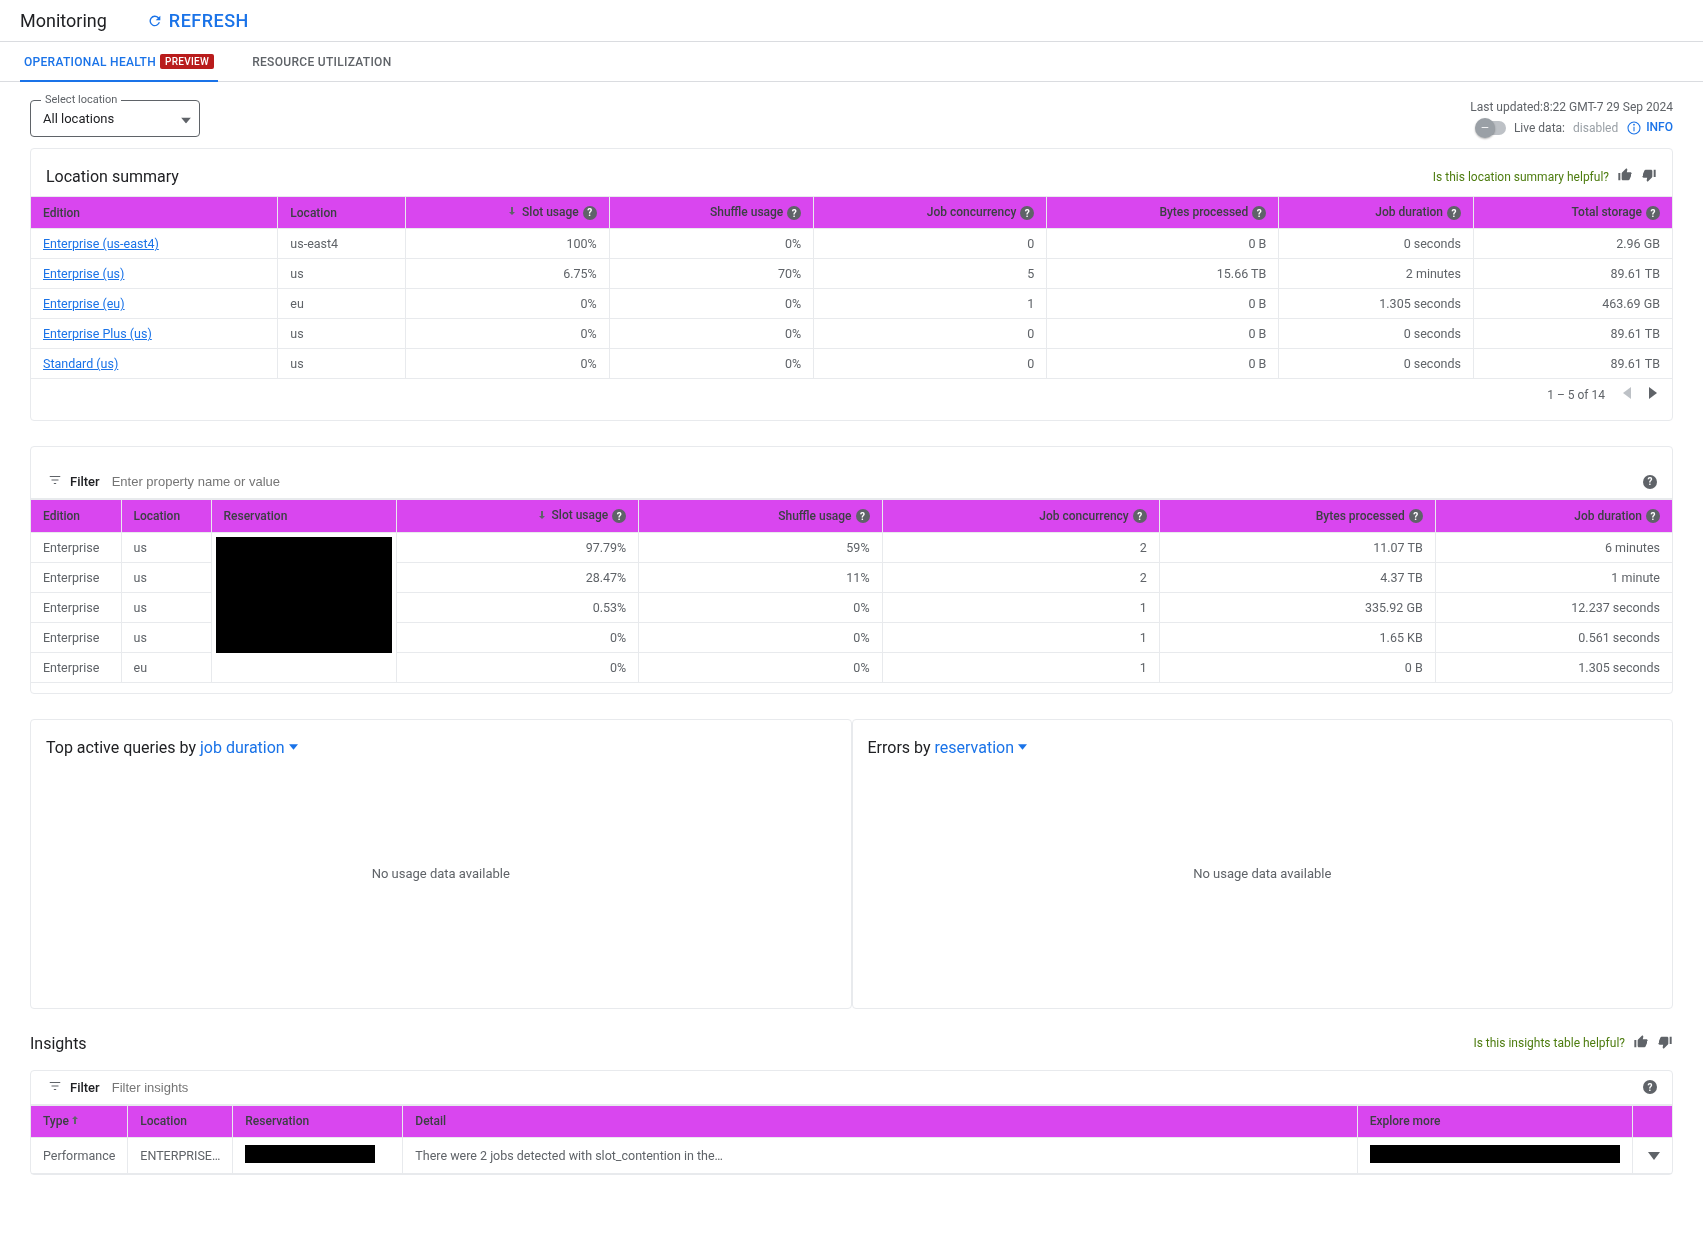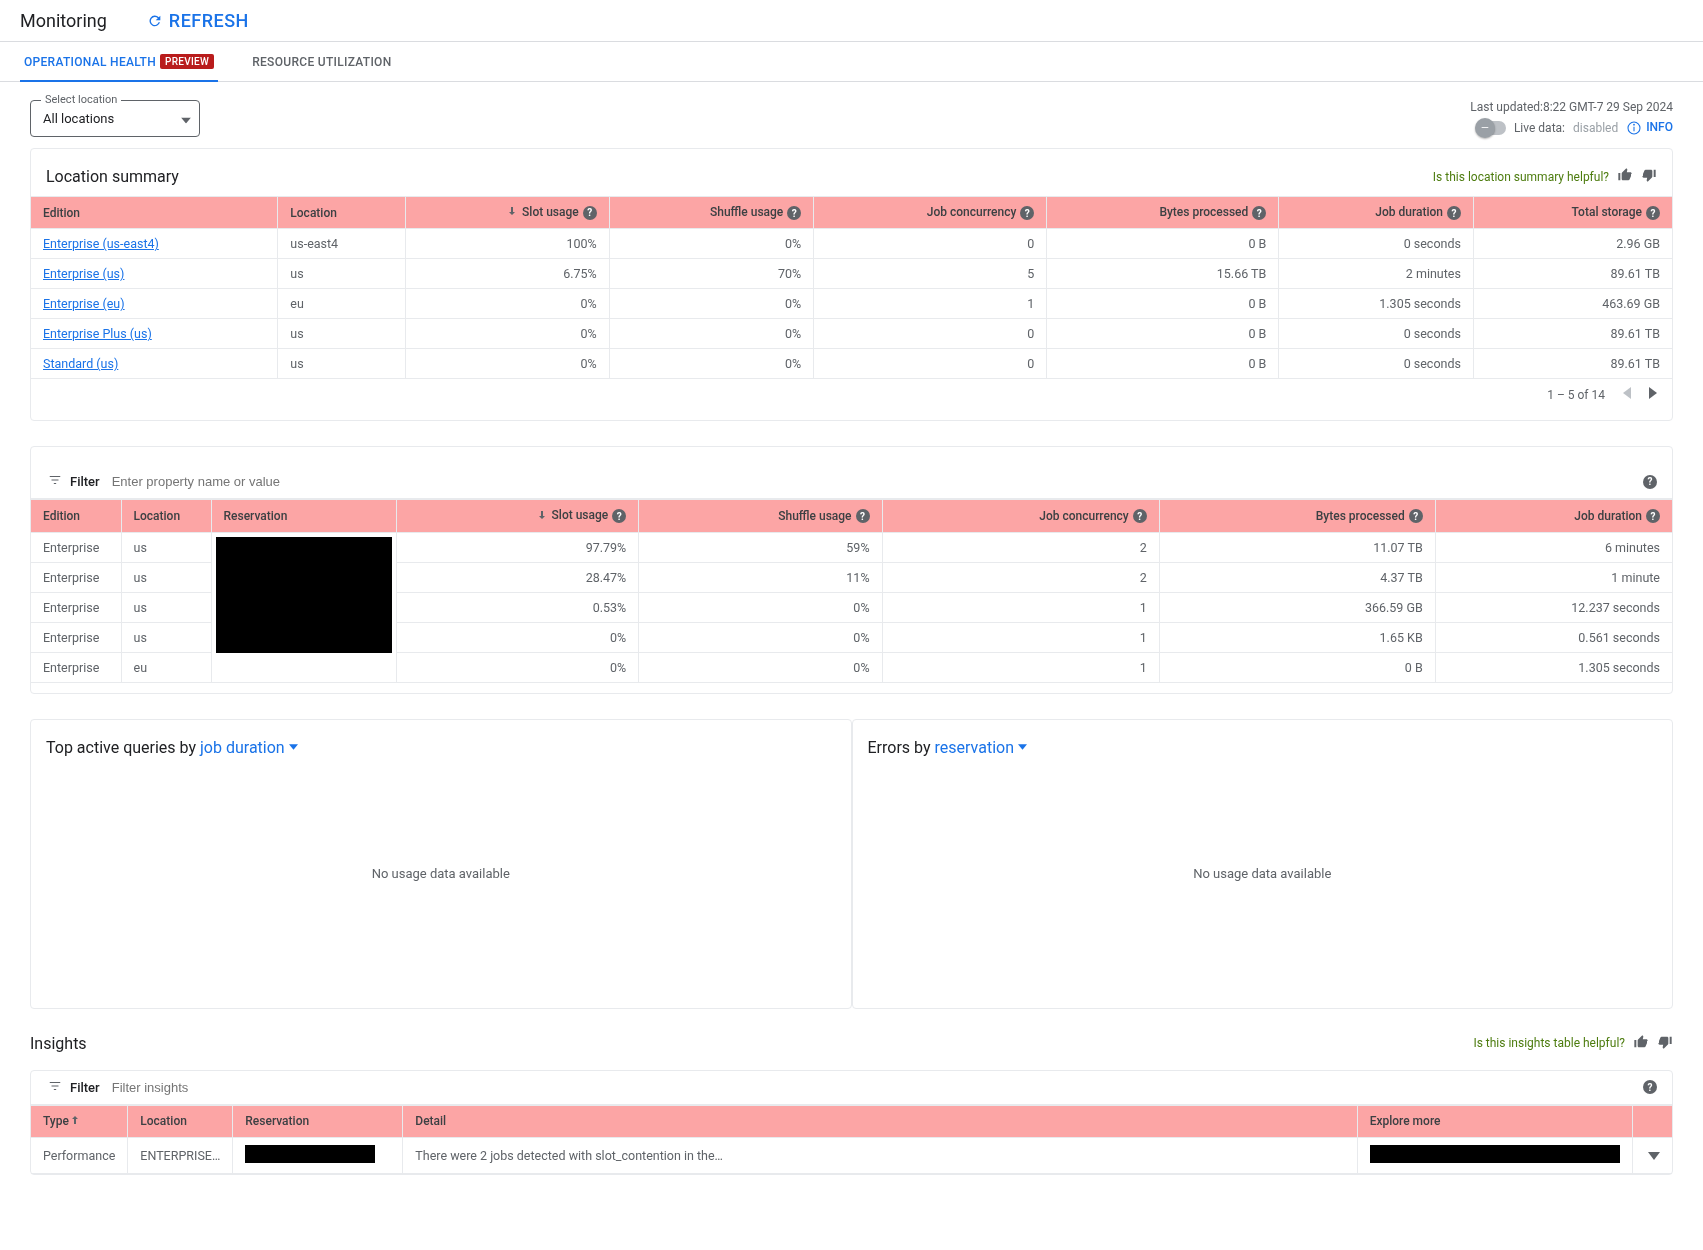--- a/index.html
+++ b/index.html
@@ -33,21 +33,21 @@
 .info-link { display: flex; align-items: flex-start; color: #1a73e8; font-weight: 500; cursor: pointer; }
 .info-link svg { width: 16px; height: 16px; fill: none; stroke: #1a73e8; stroke-width: 1.6; margin-right: 4px; }
 
 .card { margin: 1px 30px 25px; border: 1px solid #e8eaed; border-radius: 4px; padding: 18px 0 10px; }
 .card-header-row { display: flex; justify-content: space-between; align-items: center; padding: 0 15px 10px; }
 .card-title { font-size: 16px; font-weight: 400; }
 .feedback { display: flex; align-items: center; font-size: 12px; color: #4d7c0f; gap: 8px; }
 .thumb svg { width: 16px; height: 16px; fill: #5f6368; cursor: pointer; }
 
 table { width: 100%; border-collapse: collapse; }
-th { background: #fca5a5; text-align: left; font-size: 12px; font-weight: 500; color: #3c4043; padding: 8px 12px; border: 1px solid #e8eaed; white-space: nowrap; }
+th { background: #d946ef; text-align: left; font-size: 12px; font-weight: 500; color: #3c4043; padding: 8px 12px; border: 1px solid #e8eaed; white-space: nowrap; }
 td { font-size: 12.5px; color: #5f6368; padding: 7px 12px; border: 1px solid #e8eaed; white-space: nowrap; }
 th.right, td.right { text-align: right; }
 .link { color: #1a73e8; text-decoration: underline; cursor: pointer; }
 .help-icon { display: inline-flex; width: 14px; height: 14px; background: #5f6368; color: #fff; border-radius: 50%; font-size: 10px; font-weight: bold; align-items: center; justify-content: center; margin-left: 4px; vertical-align: middle; cursor: pointer; }
 .sort-arrow { display: inline-block; margin-right: 4px; vertical-align: middle; }
 .sort-arrow svg { width: 12px; height: 12px; fill: #5f6368; }
 .sort-arrow.up svg { transform: rotate(180deg); }
 
 .pagination { display: flex; justify-content: flex-end; align-items: center; padding: 8px 15px; font-size: 12px; color: #5f6368; gap: 18px; }
 .pagination .nav svg { width: 8px; height: 12px; fill: #5f6368; cursor: pointer; }
@@ -263,21 +263,21 @@
           <td class="right">2</td>
           <td class="right">4.37 TB</td>
           <td class="right">1 minute</td>
         </tr>
         <tr>
           <td>Enterprise</td>
           <td>us</td>
           <td class="right">0.53%</td>
           <td class="right">0%</td>
           <td class="right">1</td>
-          <td class="right">366.59 GB</td>
+          <td class="right">335.92 GB</td>
           <td class="right">12.237 seconds</td>
         </tr>
         <tr>
           <td>Enterprise</td>
           <td>us</td>
           <td class="right">0%</td>
           <td class="right">0%</td>
           <td class="right">1</td>
           <td class="right">1.65 KB</td>
           <td class="right">0.561 seconds</td>

